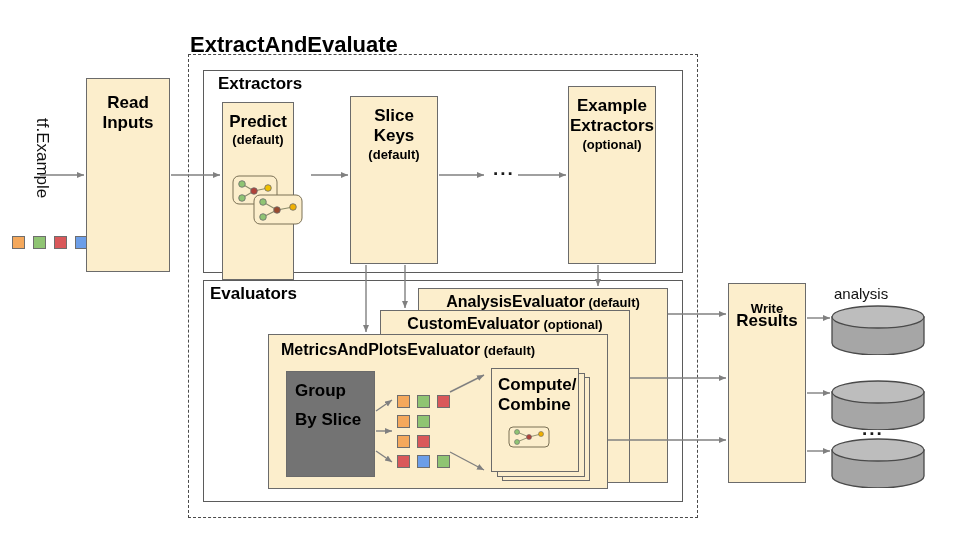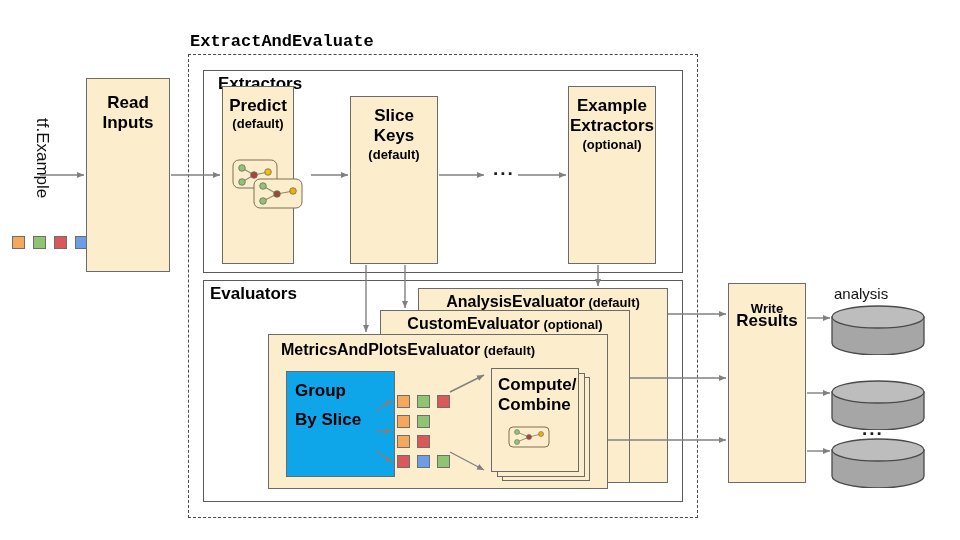--- a/index.html
+++ b/index.html
@@ -106,27 +106,27 @@
     <div class="sq" style="left:33px; top:236px; width:13px; height:13px; background:#8fc473;"></div>
     <div class="sq" style="left:54px; top:236px; width:13px; height:13px; background:#d9585a;"></div>
     <div class="sq" style="left:75px; top:236px; width:13px; height:13px; background:#6c9ee8;"></div>
   </div>
 
   <div class="box" style="left:86px; top:78px; width:84px; height:194px;">
     <div class="boxtitle" style="top:14px; font-size:17px;">Read</div>
     <div class="boxtitle" style="top:34px; font-size:17px;">Inputs</div>
   </div>
 
-  <div class="lbl" style="left:190px; top:32px; font-size:17px;font-family:Liberation Mono, monospace;">ExtractAndEvaluate</div>
+  <div class="lbl" style="left:190px; top:32px; font-size:22px;">ExtractAndEvaluate</div>
   <div class="dashbox" style="left:188px; top:54px; width:510px; height:464px;"></div>
 
   <div class="plainbox" style="left:203px; top:70px; width:480px; height:203px;"></div>
   <div class="lbl" style="left:218px; top:74px; font-size:17px;">Extractors</div>
 
-  <div class="box" style="left:222px; top:86px; width:72px; height:178px;">
+  <div class="box" style="left:222px; top:102px; width:72px; height:178px;">
     <div class="boxtitle" style="top:9px; font-size:17px;">Predict</div>
     <div class="boxtitle sub" style="top:29px;">(default)</div>
 
     <svg style="position:absolute; left:9px; top:72px;" width="72" height="52" viewBox="0 0 72 52">
       <g stroke="#7a7055" fill="#fceecc" stroke-width="1">
         <rect x="1" y="1" width="44" height="28" rx="6" ry="6"></rect>
       </g>
       <g stroke="#8a8a6a" stroke-width="1.1" fill="none">
         <line x1="10" y1="9" x2="22" y2="16"></line>
         <line x1="10" y1="23" x2="22" y2="16"></line>
@@ -178,21 +178,21 @@
     <div style="position:absolute; left:0; right:0; top:4px; text-align:center; white-space:nowrap;">
       <span style="font-size:16px; font-weight:bold;">CustomEvaluator</span><span style="font-size:13px; font-weight:bold;"> </span><span style="font-size:13px; font-weight:bold;">(optional)</span>
     </div>
   </div>
 
   <div class="box" style="left:268px; top:334px; width:340px; height:155px;">
     <div style="position:absolute; left:12px; top:6px; white-space:nowrap;">
       <span style="font-size:16px; font-weight:bold;">MetricsAndPlotsEvaluator</span><span style="font-size:13px; font-weight:bold;"> </span><span style="font-size:13px; font-weight:bold;">(default)</span>
     </div>
 
-    <div class="box" style="left:17px; top:36px; width:109px; height:106px; background:#0ea5e9;">
+    <div class="box" style="left:17px; top:36px; width:89px; height:106px; background:#737373;">
       <div style="position:absolute; left:8px; top:9px; font-size:17px; font-weight:bold;">Group</div>
       <div style="position:absolute; left:8px; top:38px; font-size:17px; font-weight:bold;text-align:right;">By Slice</div>
     </div>
 
     <div style="position:absolute; left:128px; top:60px;">
       <div style="position:absolute; left:0; top:0;">
         <div class="sq" style="position:absolute; left:0px;  top:0; width:13px; height:13px; background:#f4a85c;"></div>
         <div class="sq" style="position:absolute; left:20px; top:0; width:13px; height:13px; background:#8fc473;"></div>
         <div class="sq" style="position:absolute; left:40px; top:0; width:13px; height:13px; background:#d9585a;"></div>
       </div>

